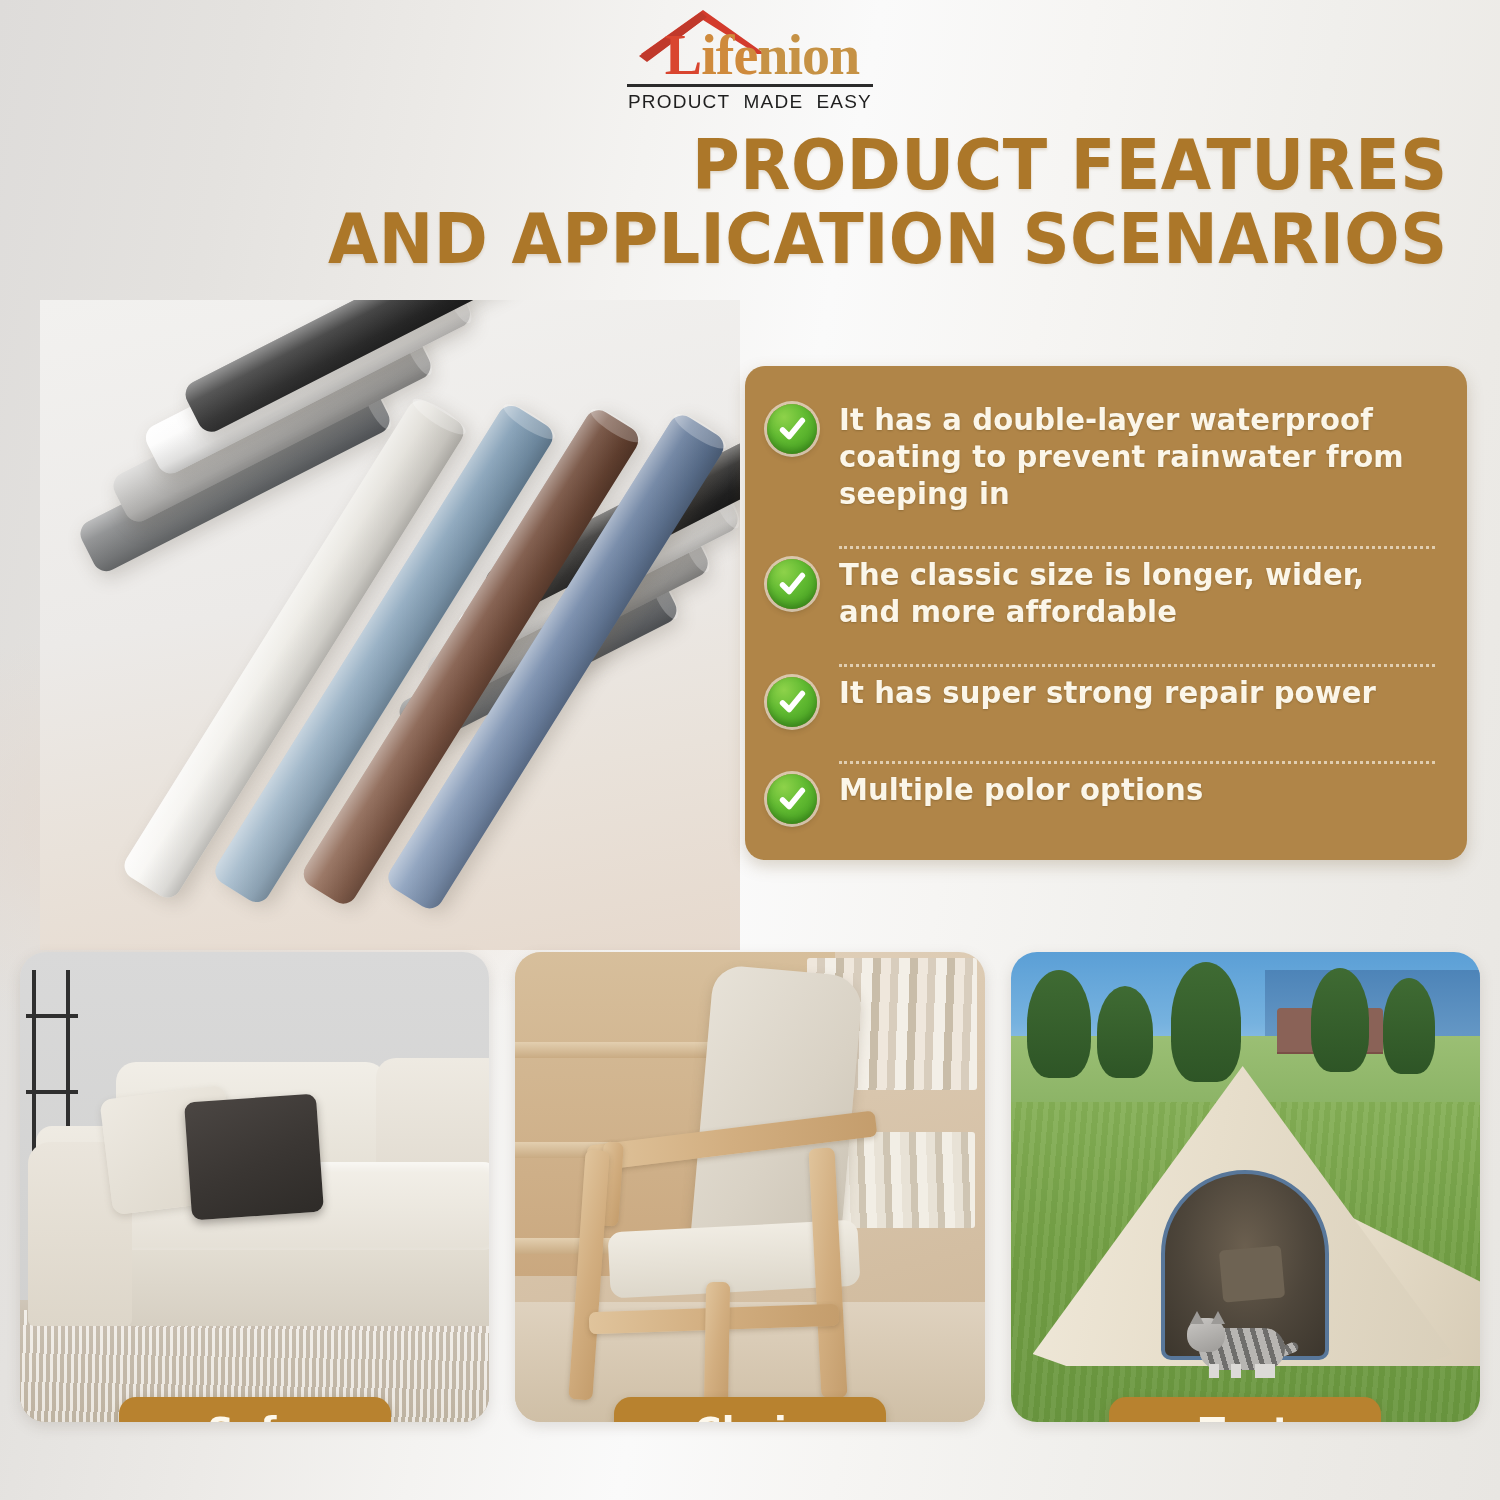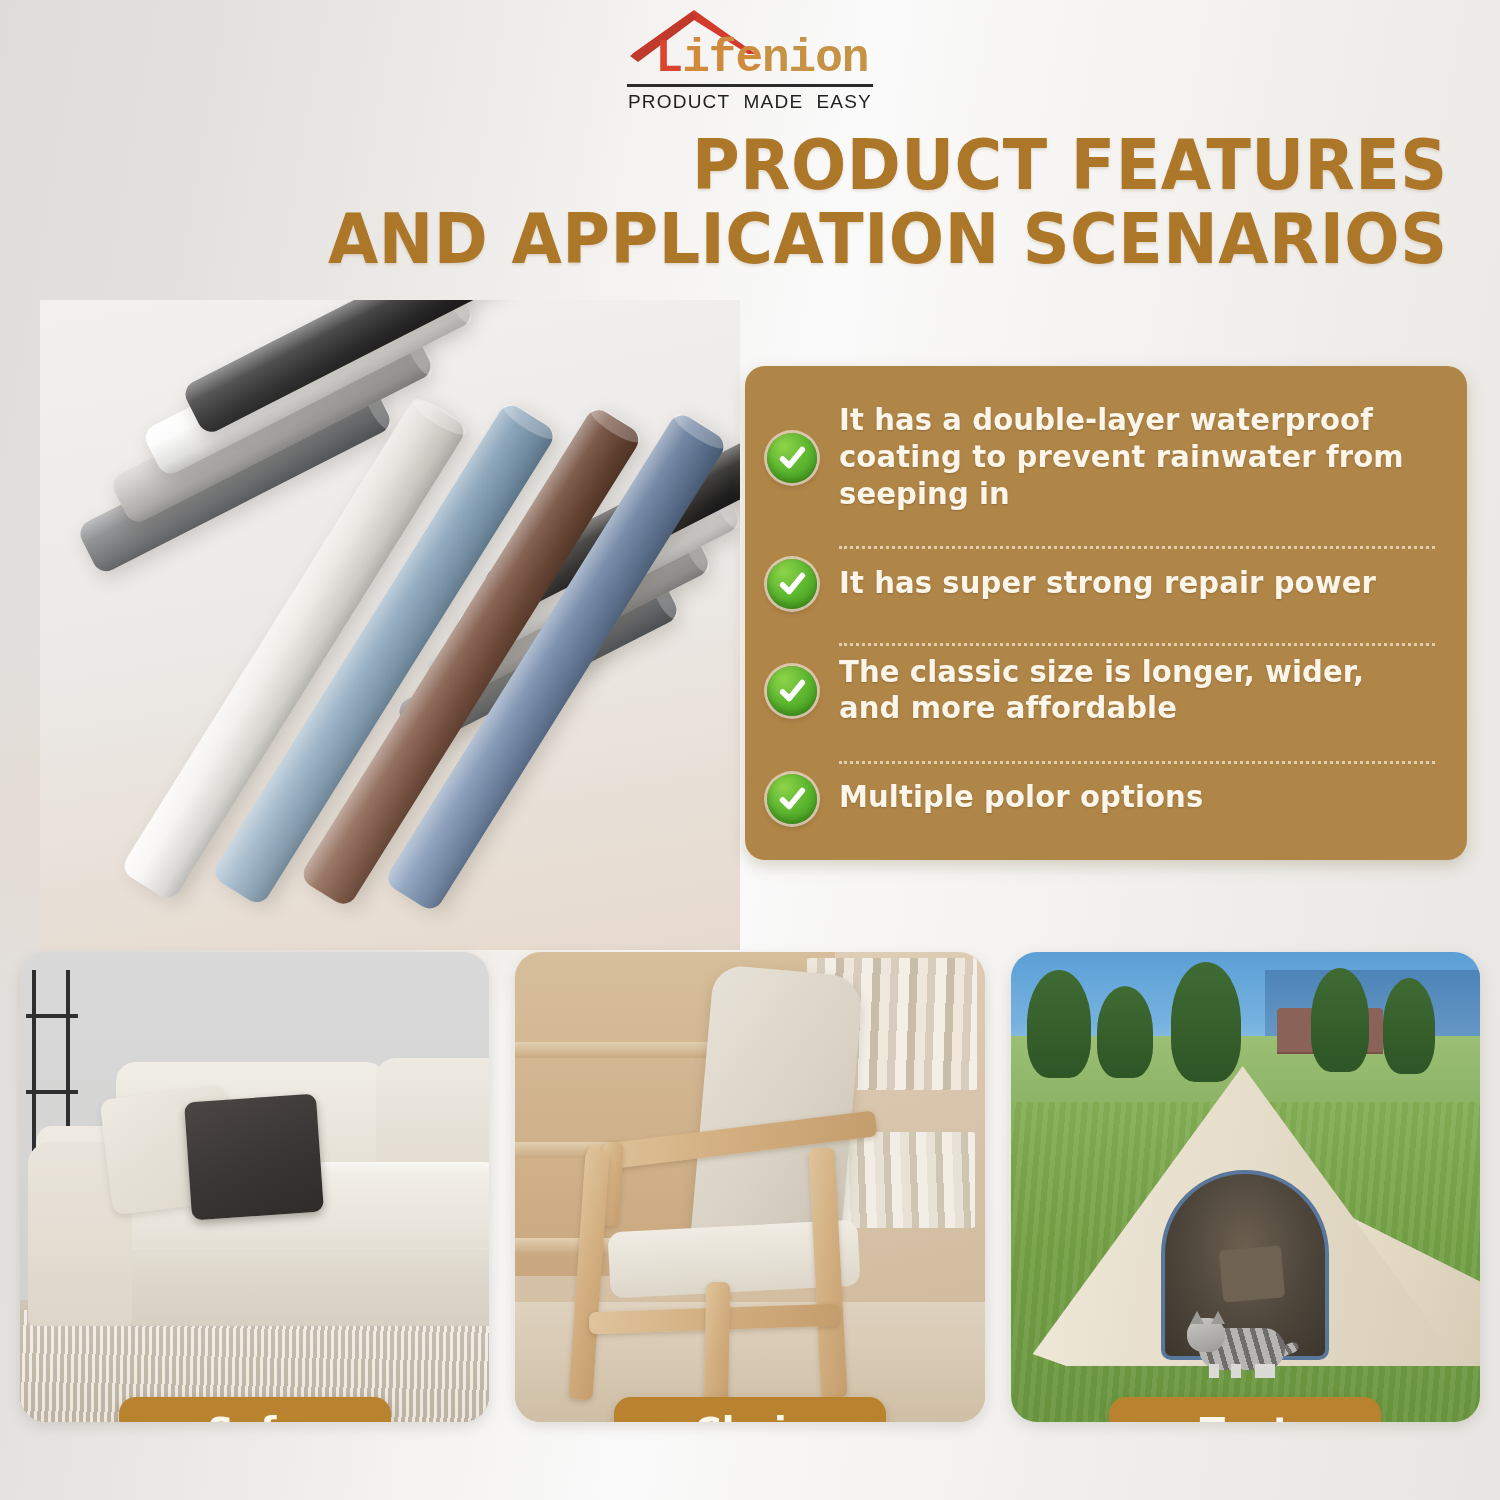--- a/index.html
+++ b/index.html
@@ -58,22 +58,22 @@
   }
   .roof-svg {
     position: absolute;
     left: -4px;
     top: -2px;
     width: 132px;
     height: 66px;
   }
   .logo-text {
     position: relative;
-    font-family: Liberation Mono, monospace;
-    font-size: 46px;
+    font-family: Liberation Serif, serif;
+    font-size: 56px;
     font-weight: bold;
     line-height: 0.95;
     letter-spacing: -1px;
     padding-left: 24px;
   }
   .logo-l { color: #d9452f; }
   .logo-i-f-e { color: #cf8a3c; }
   .logo-nion { color: #c69245; }
 
   .logo-rule {
@@ -157,21 +157,21 @@
     background: #b08548;
     border-radius: 20px;
     box-shadow: 0 6px 16px rgba(120,95,55,0.25);
     padding: 14px 28px 14px 22px;
     display: flex;
     flex-direction: column;
     justify-content: space-around;
   }
   .feature-row {
     display: flex;
-    align-items: center;
+    align-items: flex-start;
     gap: 22px;
     padding: 6px 0;
     position: relative;
   }
   .feature-row + .feature-row::before {
     content: "";
     position: absolute;
     left: 72px; right: 4px; top: -5px;
     height: 0;
     border-top: 3px dotted rgba(255,252,240,0.62);
@@ -434,30 +434,30 @@
       </span>
       <span class="feature-text">It has a double-layer waterproof coating to prevent rainwater from seeping in</span>
     </div>
 
     <div class="feature-row">
       <span class="check">
         <svg viewBox="0 0 32 32">
             <path d="M6 17 L13 24 L27 7" fill="none" stroke="#ffffff" stroke-width="6" stroke-linecap="round" stroke-linejoin="round"></path>
           </svg>
       </span>
-      <span class="feature-text">It has super strong repair power</span>
+      <span class="feature-text">The classic size is longer, wider, and more affordable</span>
     </div>
 
     <div class="feature-row">
       <span class="check">
         <svg viewBox="0 0 32 32">
             <path d="M6 17 L13 24 L27 7" fill="none" stroke="#ffffff" stroke-width="6" stroke-linecap="round" stroke-linejoin="round"></path>
           </svg>
       </span>
-      <span class="feature-text">The classic size is longer, wider, and more affordable</span>
+      <span class="feature-text">It has super strong repair power</span>
     </div>
 
 
     <div class="feature-row">
       <span class="check">
         <svg viewBox="0 0 32 32">
             <path d="M6 17 L13 24 L27 7" fill="none" stroke="#ffffff" stroke-width="6" stroke-linecap="round" stroke-linejoin="round"></path>
           </svg>
       </span>
       <span class="feature-text">Multiple polor options</span>

